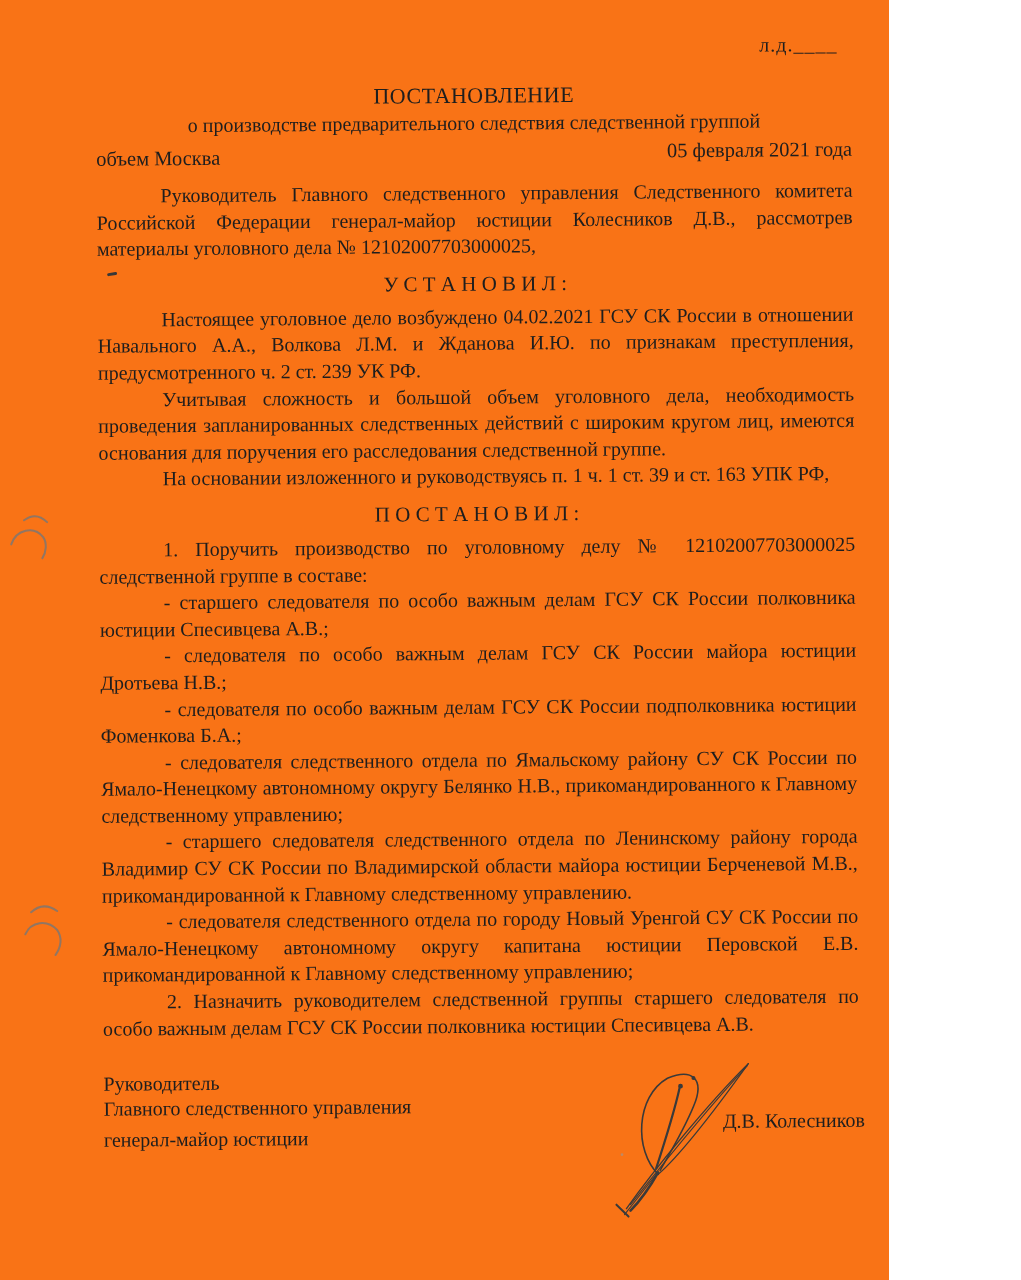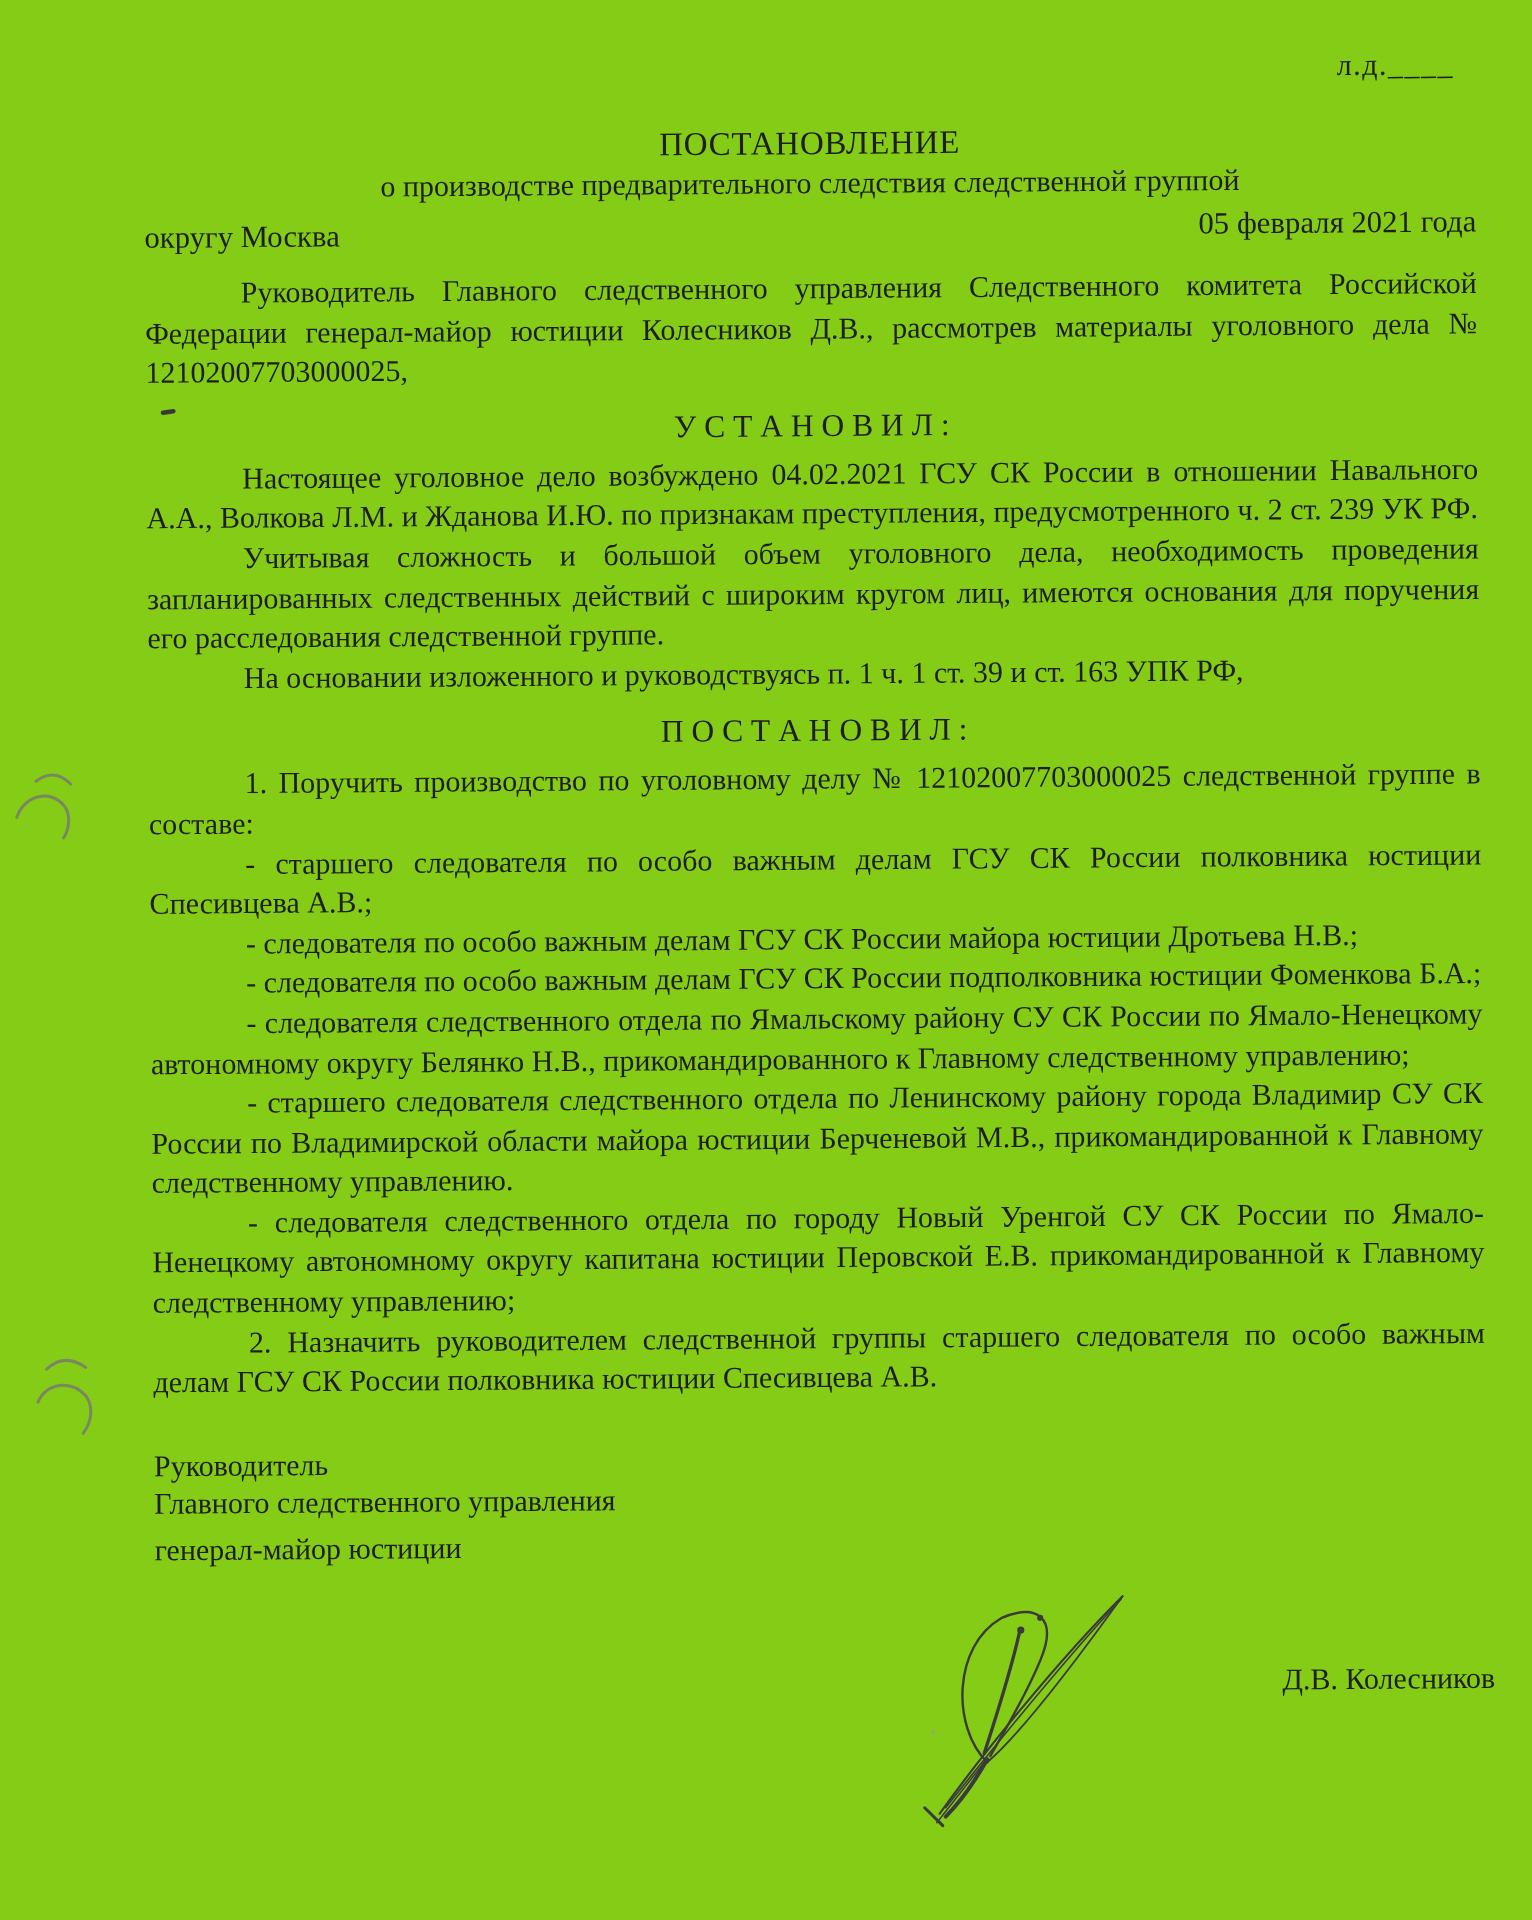--- a/index.html
+++ b/index.html
@@ -1,19 +1,19 @@
 <!DOCTYPE html>
 <html><head>
 <meta charset="utf-8">
 <style>
   html,body{margin:0;padding:0;background:#ffffff;}
   .page{
     position:relative;
-    width:1021px;height:1280px;
-    background:#84cc16;
+    width:889px;height:1280px;
+    background:#f97316;
     overflow:hidden;
     font-family:"Liberation Serif","DejaVu Serif",serif;
     color:#1e1e1e;
   }
   .scan{
     position:absolute;inset:0;
     transform:rotate(-0.45deg);
     transform-origin:50% 50%;
   }
   .content{
@@ -89,21 +89,21 @@
   <div class="scan">
 
     <div class="content">
 
       <div class="page-label">л.д.____</div>
 
       <div class="doc-title">ПОСТАНОВЛЕНИЕ</div>
       <div class="doc-subtitle">о производстве предварительного следствия следственной группой</div>
 
       <div class="place-date">
-        <span class="place">округу Москва</span>
+        <span class="place">объем Москва</span>
         <span class="date">05 февраля 2021 года</span>
       </div>
 
       <p class="p preamble">Руководитель Главного следственного управления Следственного комитета Российской Федерации генерал-майор юстиции Колесников Д.В., рассмотрев материалы уголовного дела № 12102007703000025,</p>
 
       <div class="heading">У С Т А Н О В И Л :</div>
 
       <p class="p">Настоящее уголовное дело возбуждено 04.02.2021 ГСУ СК России в отношении Навального А.А., Волкова Л.М. и Жданова И.Ю. по признакам преступления, предусмотренного ч. 2 ст. 239 УК РФ.</p>
       <p class="p">Учитывая сложность и большой объем уголовного дела, необходимость проведения запланированных следственных действий с широким кругом лиц, имеются основания для поручения его расследования следственной группе.</p>
       <p class="p">На основании изложенного и руководствуясь п. 1 ч. 1 ст. 39 и ст. 163 УПК РФ,</p>

